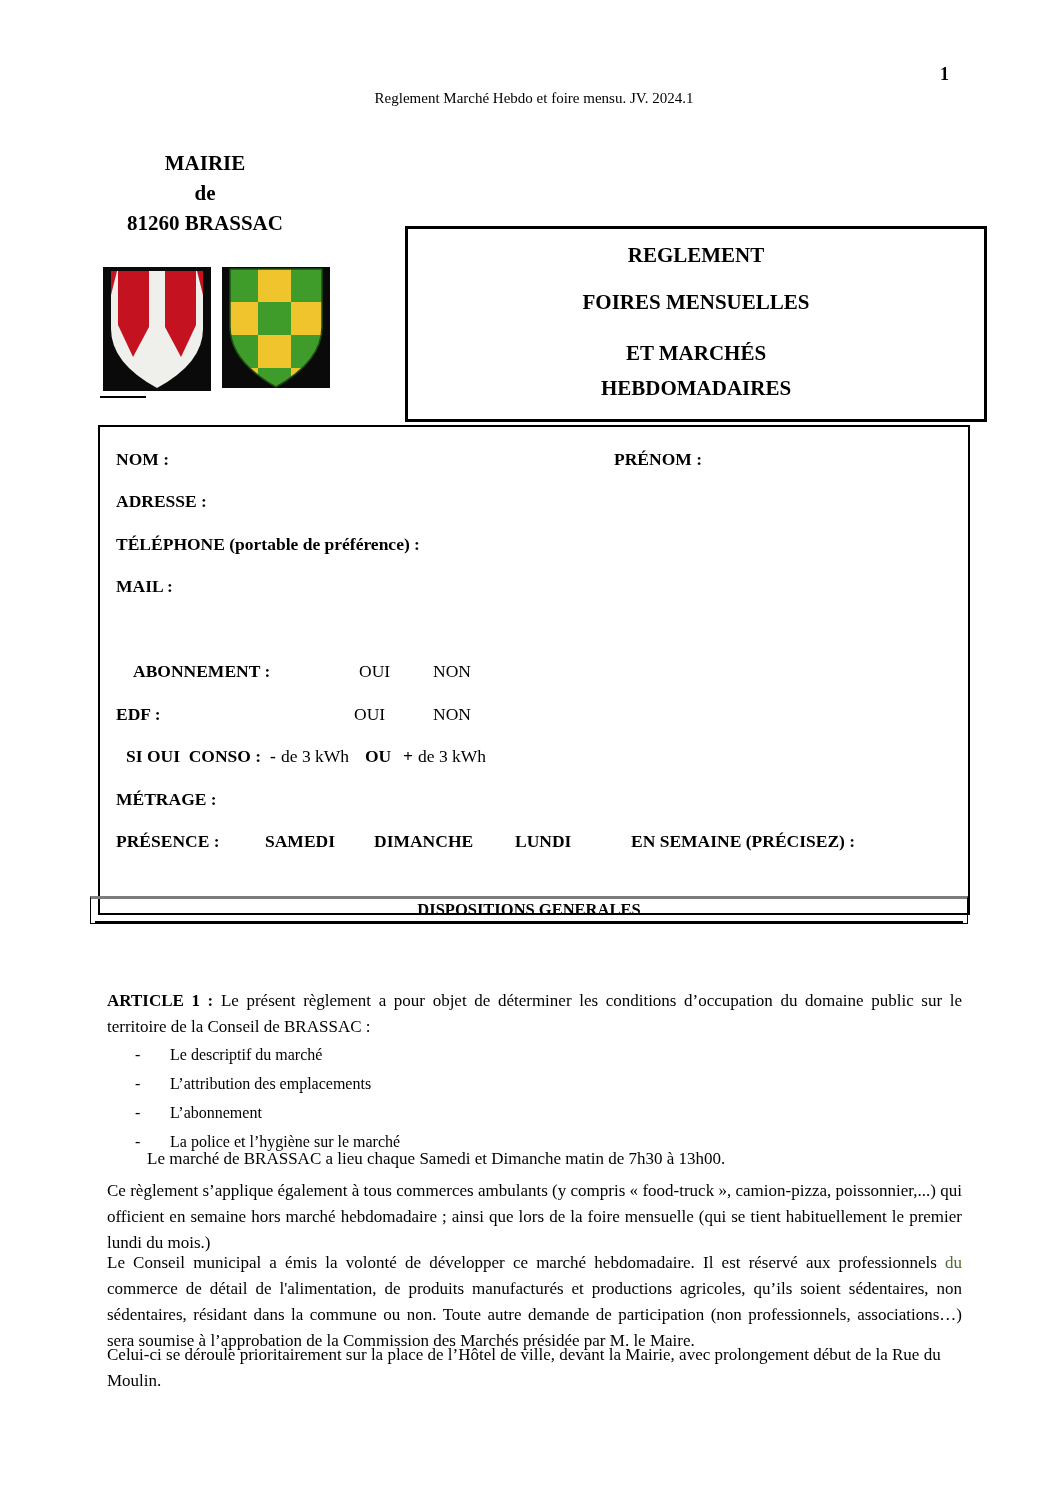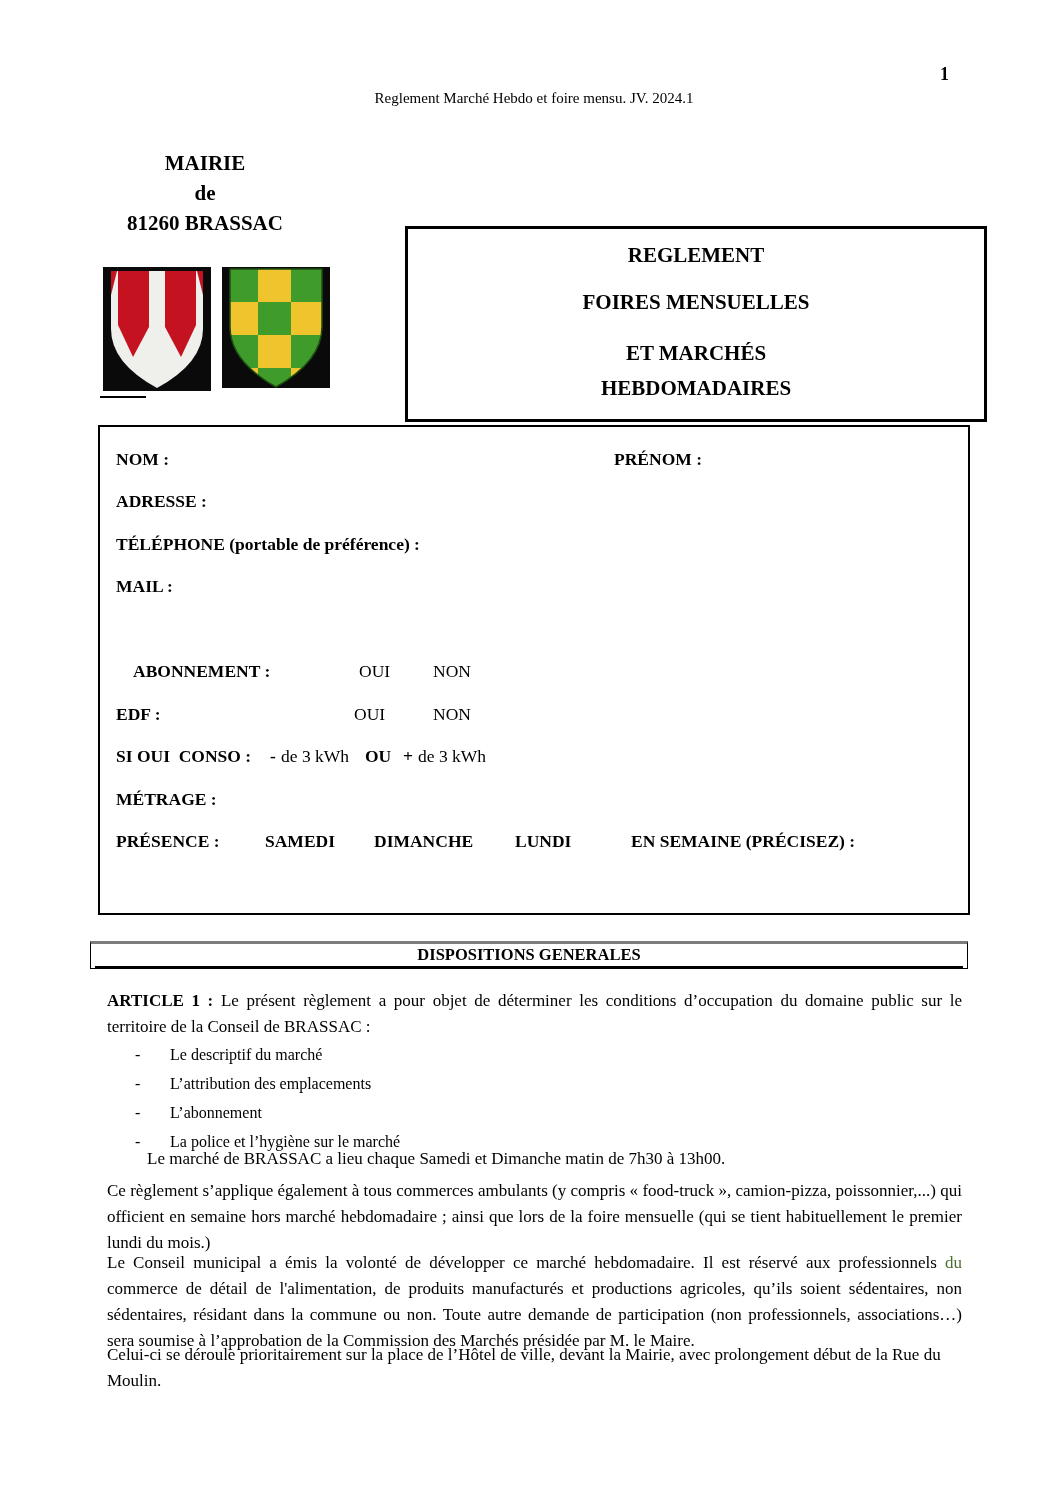--- a/index.html
+++ b/index.html
@@ -32,24 +32,24 @@
   
   .form-box{
     position:absolute;top:425px;left:98px;width:868px;height:486px;
     border:2px solid #000;font-size:17.5px;text-align:center;
   }
   .form-row{position:absolute;left:16px;right:10px;height:24px;}
   .form-row .lbl{font-weight:bold;}
   .form-row .at{position:absolute;top:0;}
   .r1{top:22px;}  .r2{top:64px;}  .r3{top:107px;} .r4{top:149px;} .r5{top:192px;}
   .r6{top:234px;} .r7{top:277px;} .r8{top:319px;} .r9{top:362px;} .r10{top:404px;}
-  .pre{white-space:pre;}
+  .pre{white-space:pre;margin-left:10px;}
   
   .banner{
-    position:absolute;top:941px;left:90px;width:878px;height:28px;
+    position:absolute;top:896px;left:90px;width:878px;height:28px;
     border:1px solid #000;border-top:3px solid #7d7d7d;
     box-sizing:border-box;padding:1px 4px 0 4px;
   }
   .banner-inner{
     text-align:center;font-weight:bold;font-size:16.5px;
     border-bottom:2px solid #000;padding-bottom:1px;
   }
   
   .bodytext{font-size:17px;line-height:26px;text-align:justify;}
   .block{position:absolute;left:107px;width:855px;}

